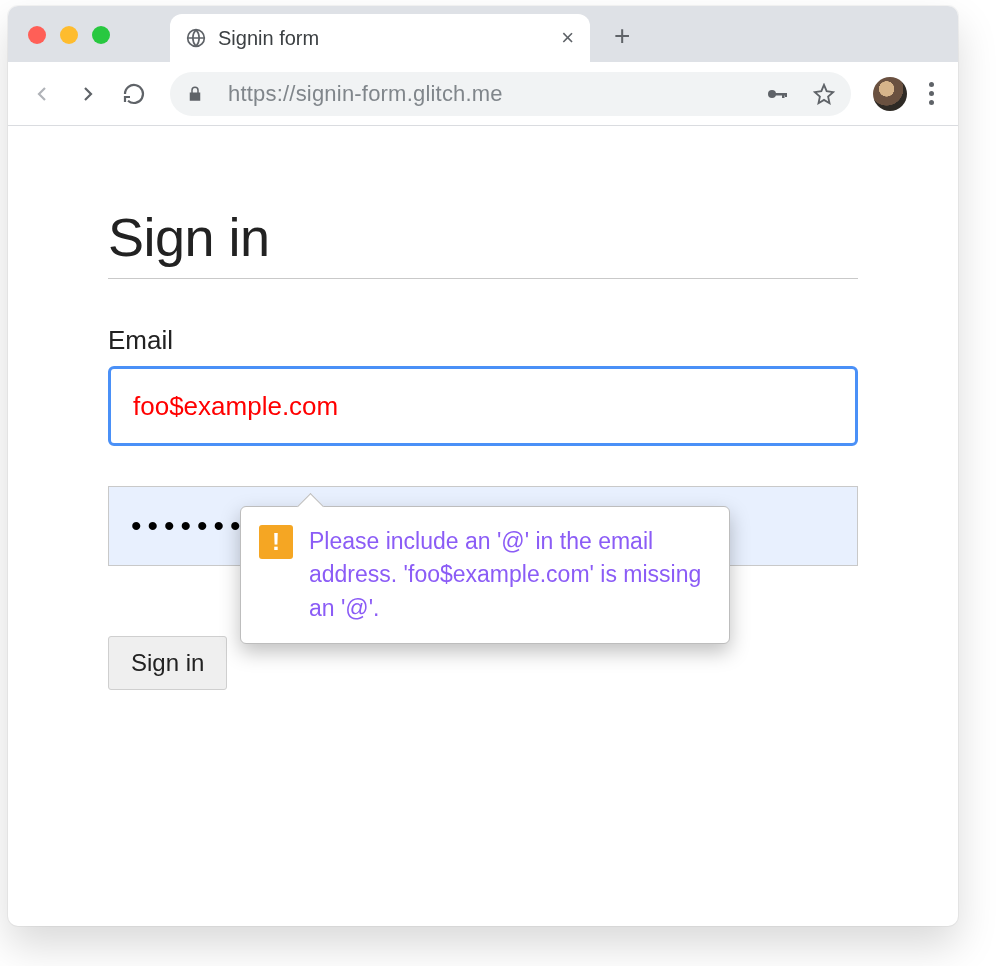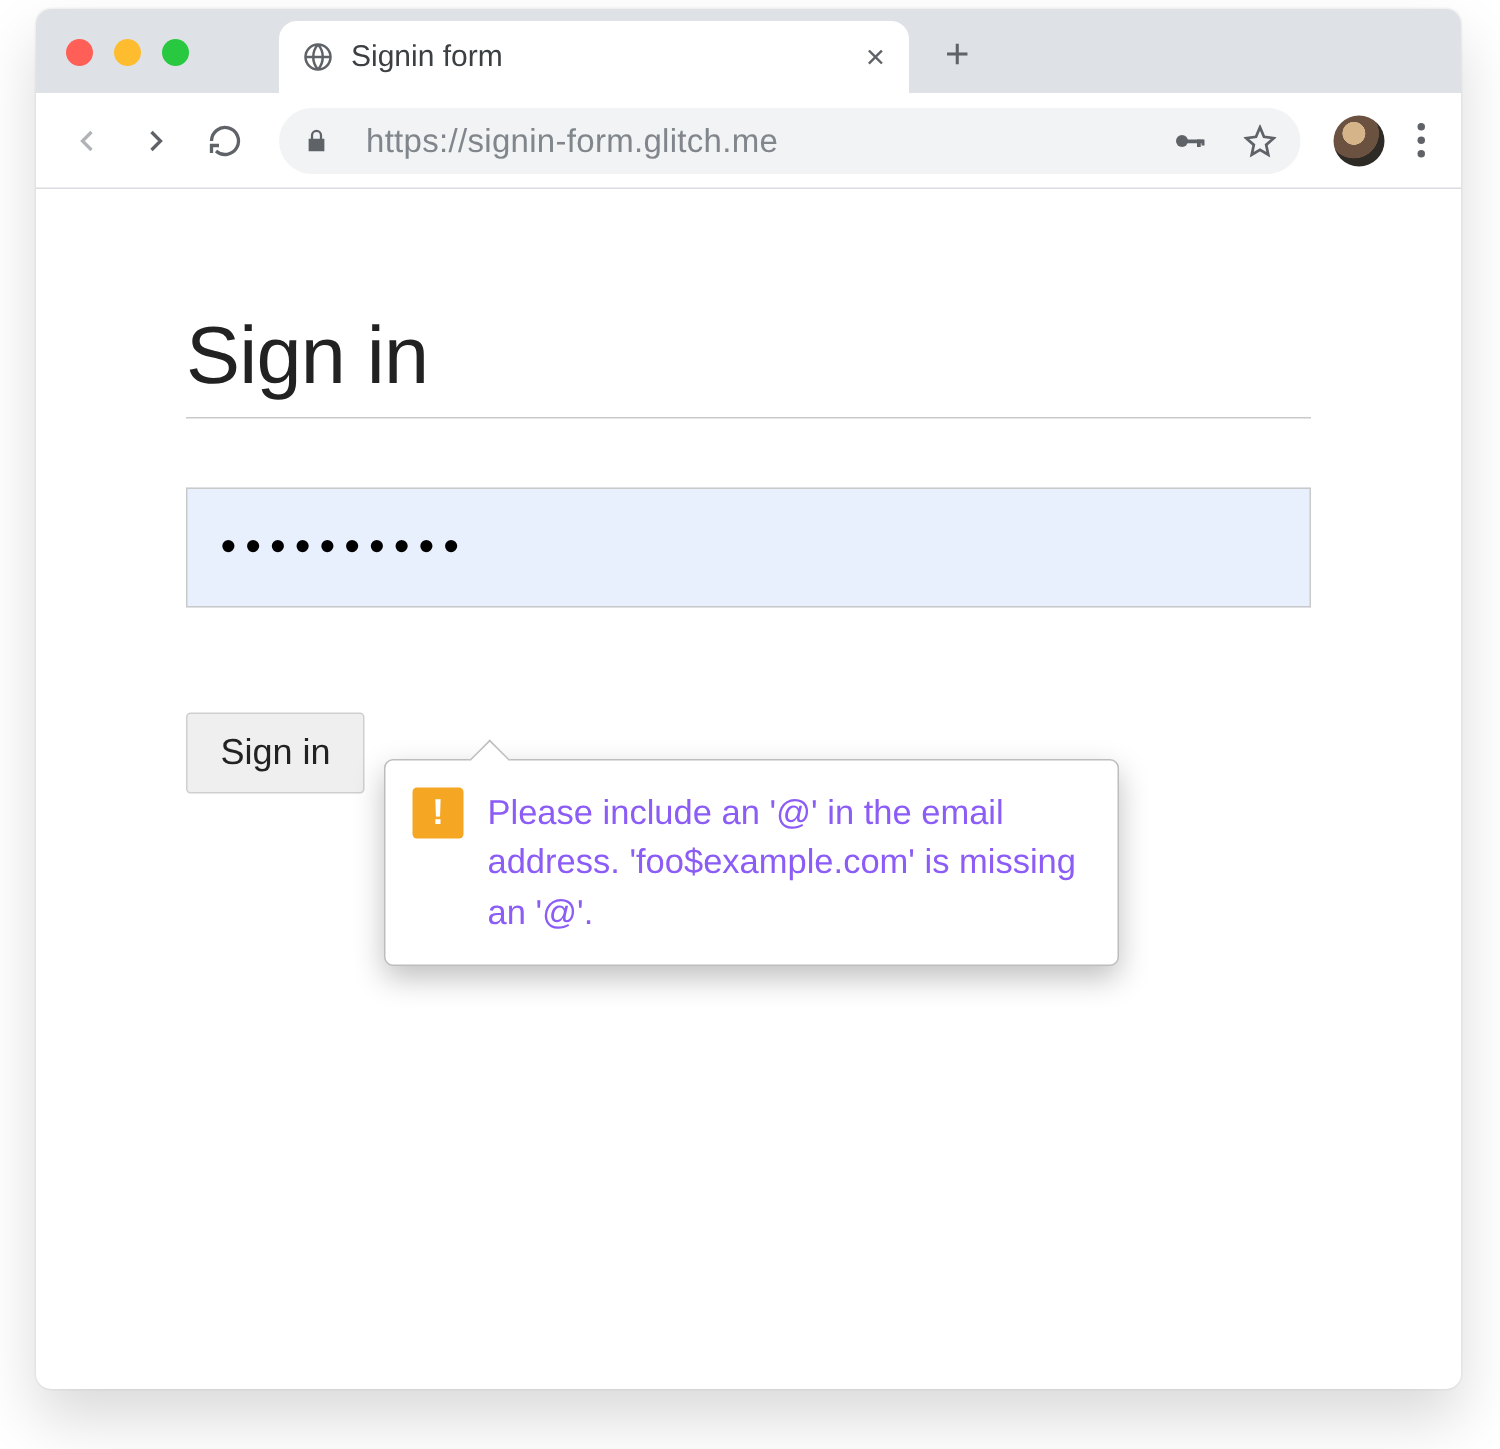--- a/index.html
+++ b/index.html
@@ -5,21 +5,21 @@
   * { box-sizing: border-box; margin: 0; padding: 0; }
   body {
     font-family: -apple-system, BlinkMacSystemFont, "Segoe UI", Helvetica, Arial, sans-serif;
     background: #fff;
     width: 1000px;
     height: 966px;
     position: relative;
   }
   .window {
     position: absolute;
-    left: 24px;
+    left: 8px;
     top: 6px;
     width: 950px;
     height: 920px;
     background: #fff;
     border-radius: 10px;
     box-shadow: 0 20px 40px rgba(0,0,0,0.15), 0 0 0 1px rgba(0,0,0,0.04);
     overflow: visible;
   }
   
   .tabstrip {
@@ -264,20 +264,22 @@
         <span></span>
         <span></span>
         <span></span>
       </div>
   </div>
 
   <div class="content">
     <h1>Sign in</h1>
 
     <div class="field-group">
+      <div class="field-label">Email</div>
+      <input class="text-input invalid" type="text" value="foo$example.com" style="">
     </div>
 
     <div class="field-group">
       <input class="password-input" type="text" value="••••••••••" style="">
     </div>
 
     <button class="signin-btn">Sign in</button>
   </div>
 
   <div class="tooltip">

